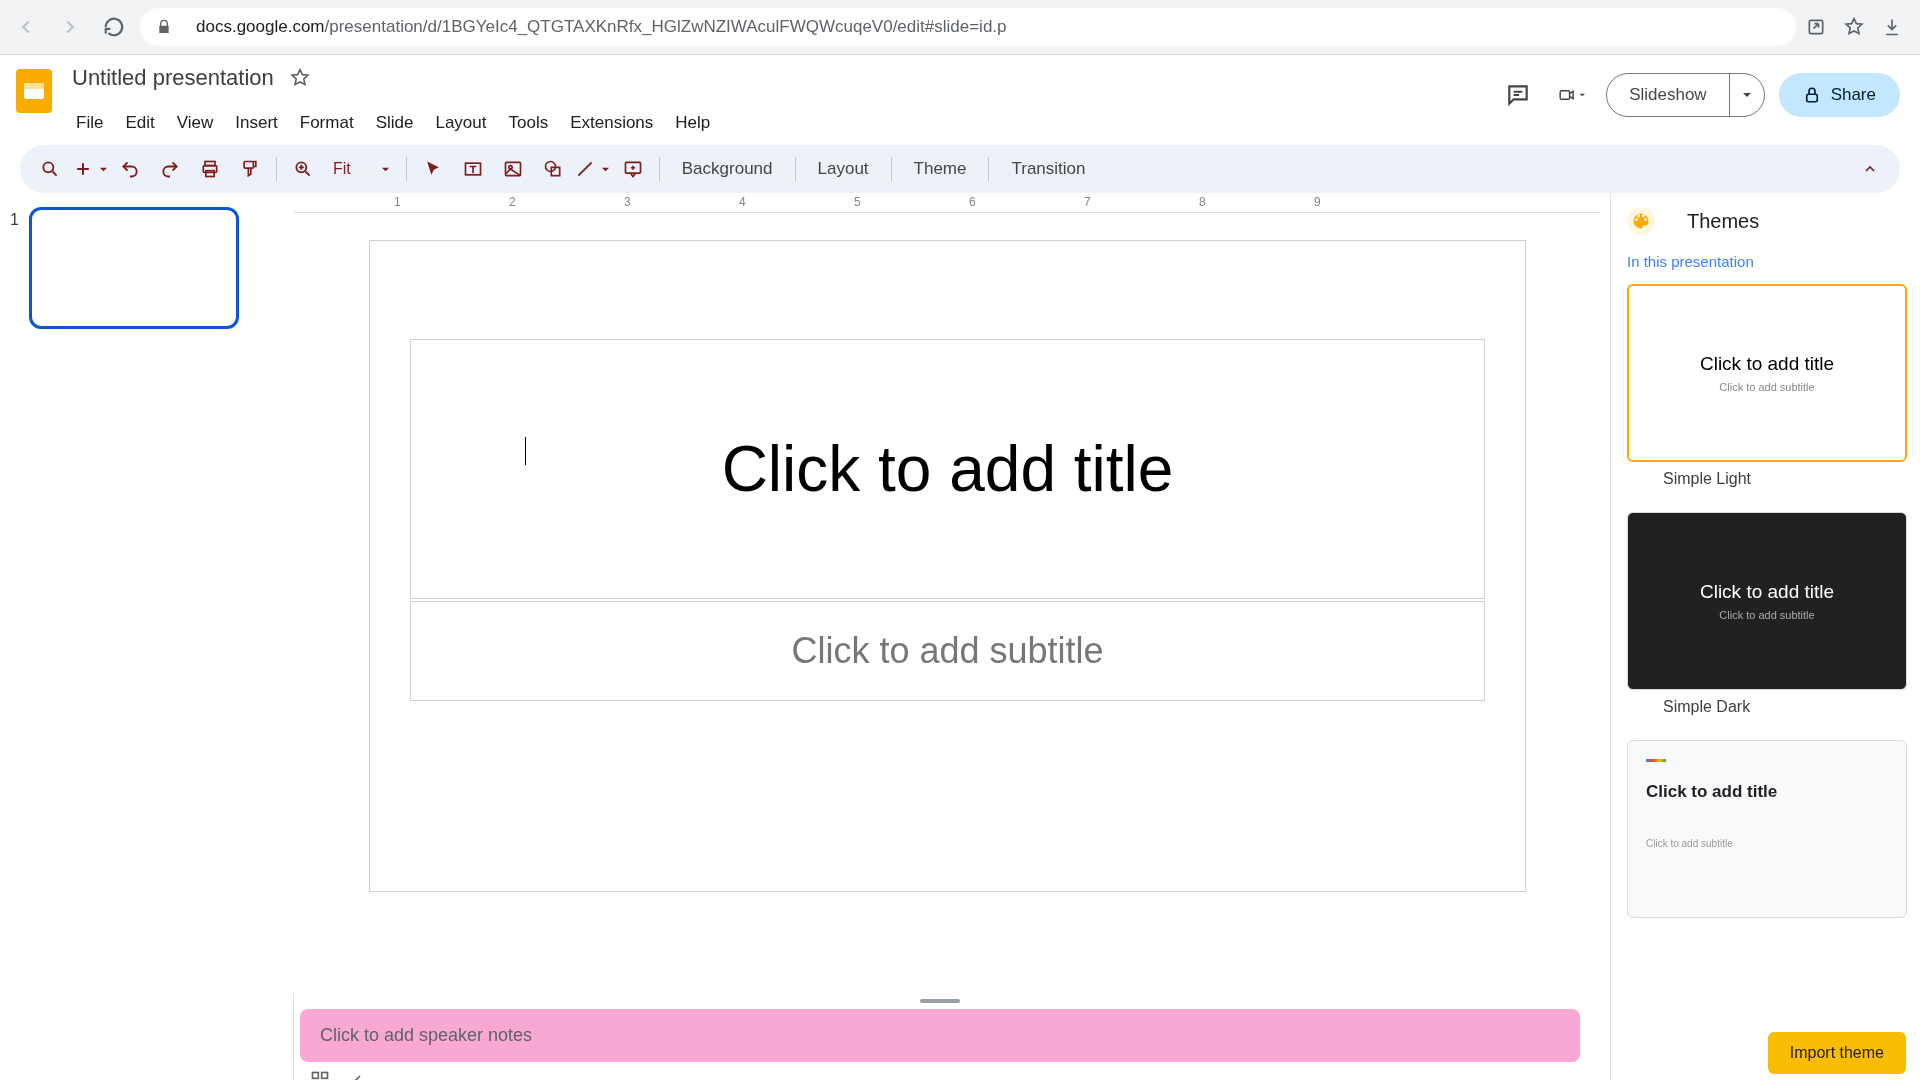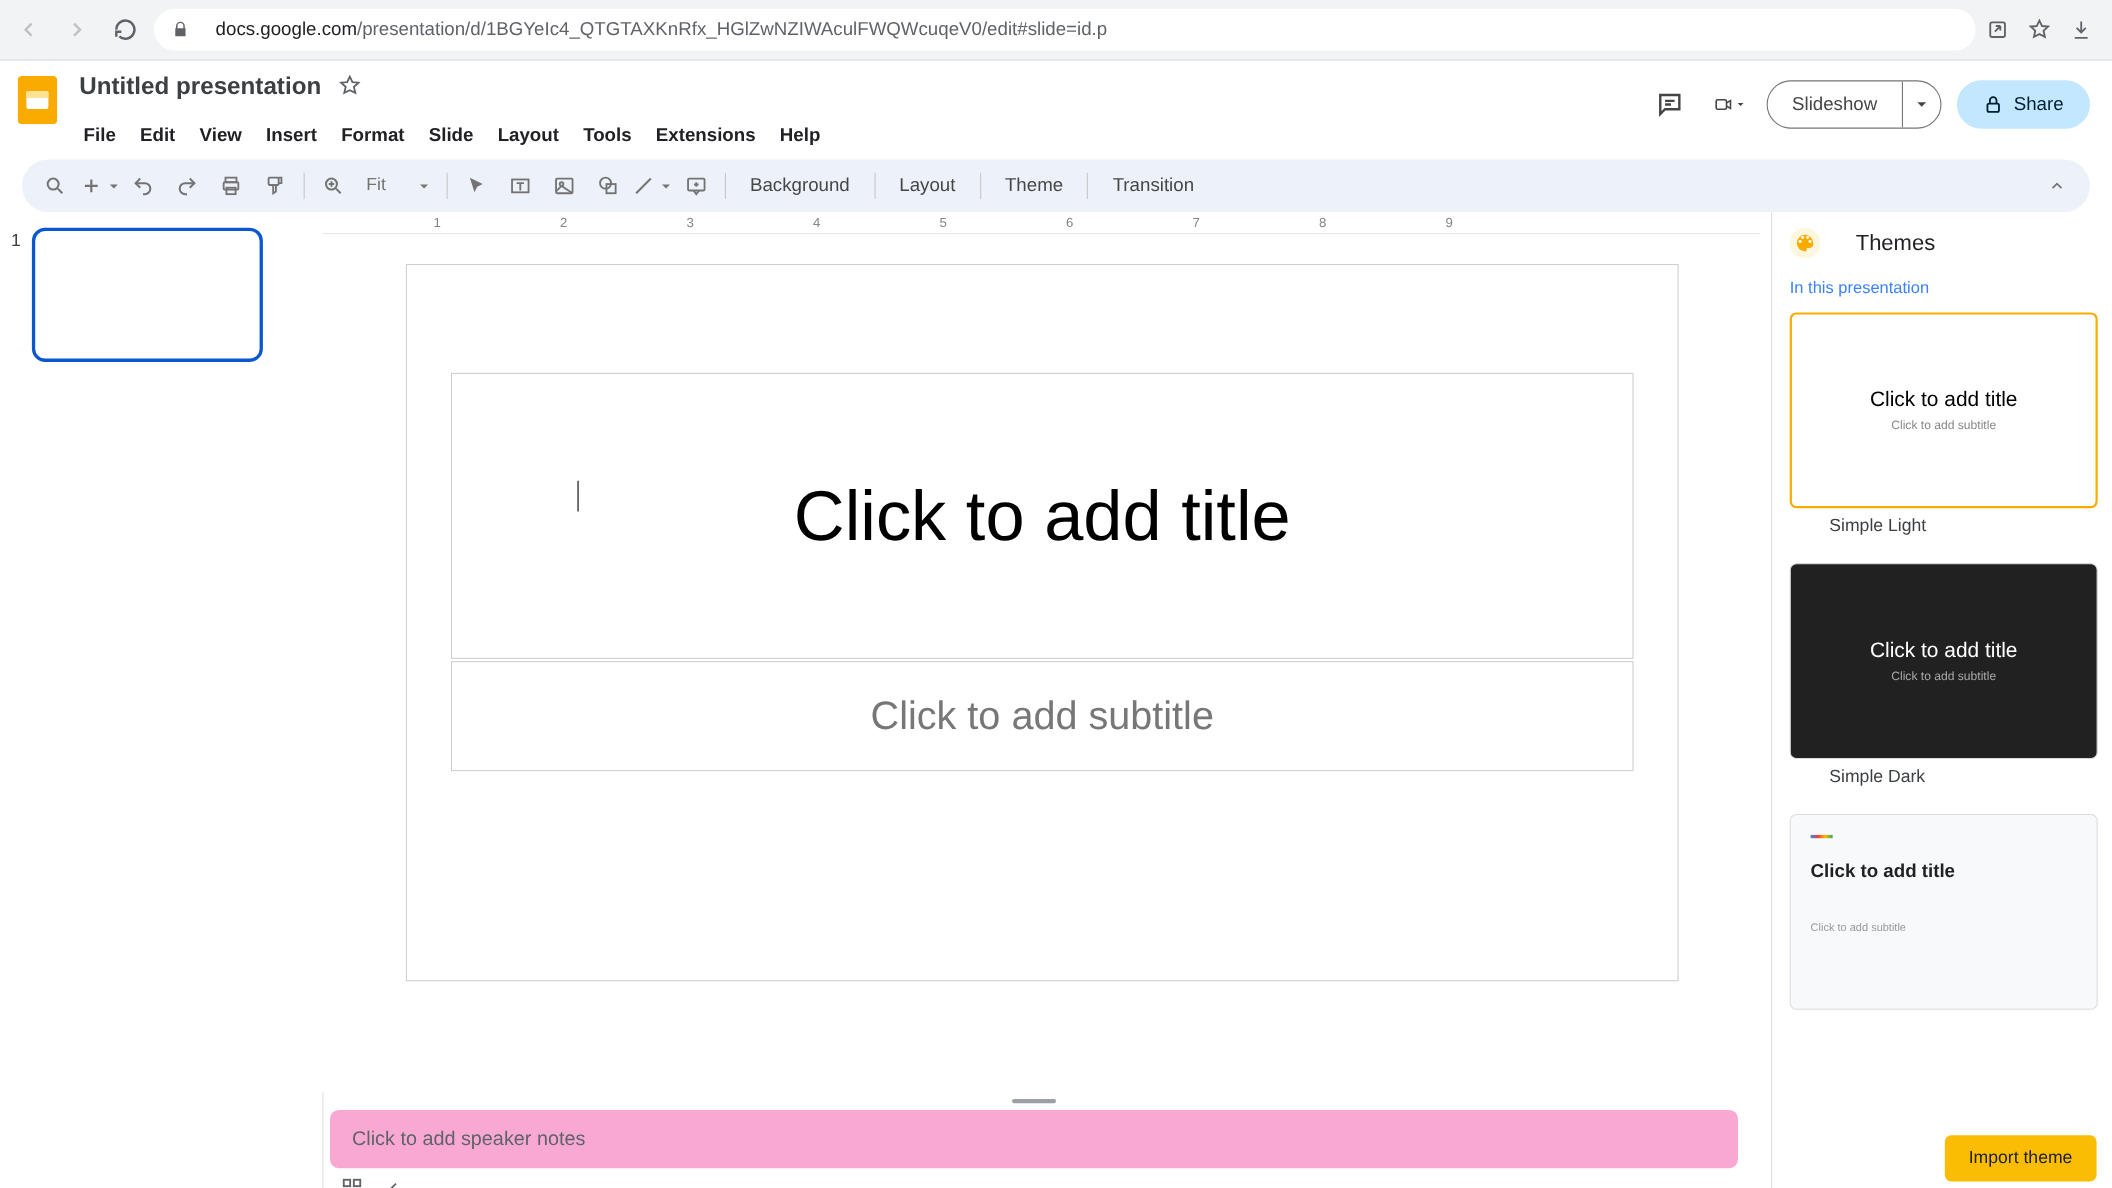--- a/index.html
+++ b/index.html
@@ -12,37 +12,37 @@
 .url-bar { flex: 1; height: 38px; background: #fff; border-radius: 20px; display: flex; align-items: center; padding: 0 16px; gap: 24px; font-size: 17px; color: #202124; }
 .lock-icon { color: #5f6368; }
 .url-text { color: #5f6368; }
 .url-dark { color: #202124; }
 .right-icons { display: flex; gap: 14px; padding-right: 8px; }
 .right-icons .icon { width: 24px; height: 24px; color: #5f6368; display:flex; align-items:center; justify-content:center; }
 
 
 .app-header { display: flex; align-items: flex-start; padding: 8px 20px 0 10px; gap: 8px; }
 .logo { width: 48px; height: 48px; display: flex; align-items: center; justify-content: center; margin-top: 4px; }
-.title-area { flex: 1; font-weight: bold; }
+.title-area { flex: 1; }
 .title-row { display: flex; align-items: center; gap: 10px; height: 30px; }
 .doc-title { font-size: 22px; color: #3c4043; padding: 2px 6px; }
 .star { color: #5f6368; font-size: 20px; }
 .menu-row { display: flex; gap: 2px; margin-top: 16px; }
 .menu-item { padding: 4px 10px; font-size: 17px; color: #202124; border-radius: 4px; cursor: pointer; }
 .header-actions { display: flex; align-items: center; gap: 14px; margin-top: 10px; }
 .icon-btn { width: 40px; height: 40px; display: flex; align-items: center; justify-content: center; color: #444; border-radius: 50%; cursor:pointer; }
 .camera-btn { display: flex; align-items: center; gap: 4px; padding: 0 6px; }
 .slideshow-btn { display: flex; align-items: flex-end; border: 1px solid #747775; border-radius: 40px; height: 44px; overflow: hidden; }
 .slideshow-main { padding: 0 22px; font-size: 17px; color: #444746; cursor:pointer; height:100%; display:flex; align-items:center; }
 .slideshow-drop { border-left: 1px solid #747775; padding: 0 12px; cursor:pointer; height:100%; display:flex; align-items:center; }
 .share-btn { background: #c2e7ff; border-radius: 40px; height: 44px; padding: 0 24px; display: flex; align-items: center; gap: 10px; font-size: 17px; color: #001d35; cursor:pointer; }
 
 
 .toolbar { margin: 8px 20px 0 20px; background: #edf2fa; border-radius: 30px; height: 48px; display: flex; align-items: center; padding: 0 12px; gap: 4px; }
-.tb-btn { min-width: 36px; height: 36px; display: flex; align-items: center; justify-content: center; border-radius: 4px; color: #737373; cursor:pointer; font-size: 16px; }
+.tb-btn { min-width: 36px; height: 36px; display: flex; align-items: center; justify-content: center; border-radius: 4px; color: #7f1d1d; cursor:pointer; font-size: 16px; }
 .tb-sep { width: 1px; height: 24px; background: #c7c7c7; margin: 0 4px; }
 .tb-text { font-size: 17px; color: #444746; padding: 0 14px; cursor:pointer; }
 .tb-dropdown { display:flex; align-items:center; }
 .zoom-select { display:flex; align-items:center; gap: 30px; padding: 0 8px; }
 .tb-collapse { margin-left: auto; }
 
 
 .main { display: flex; height: calc(100% - 175px); }
 .filmstrip { width: 270px; padding: 14px 10px; }
 .slide-num-thumb { display: flex; gap: 10px; }

